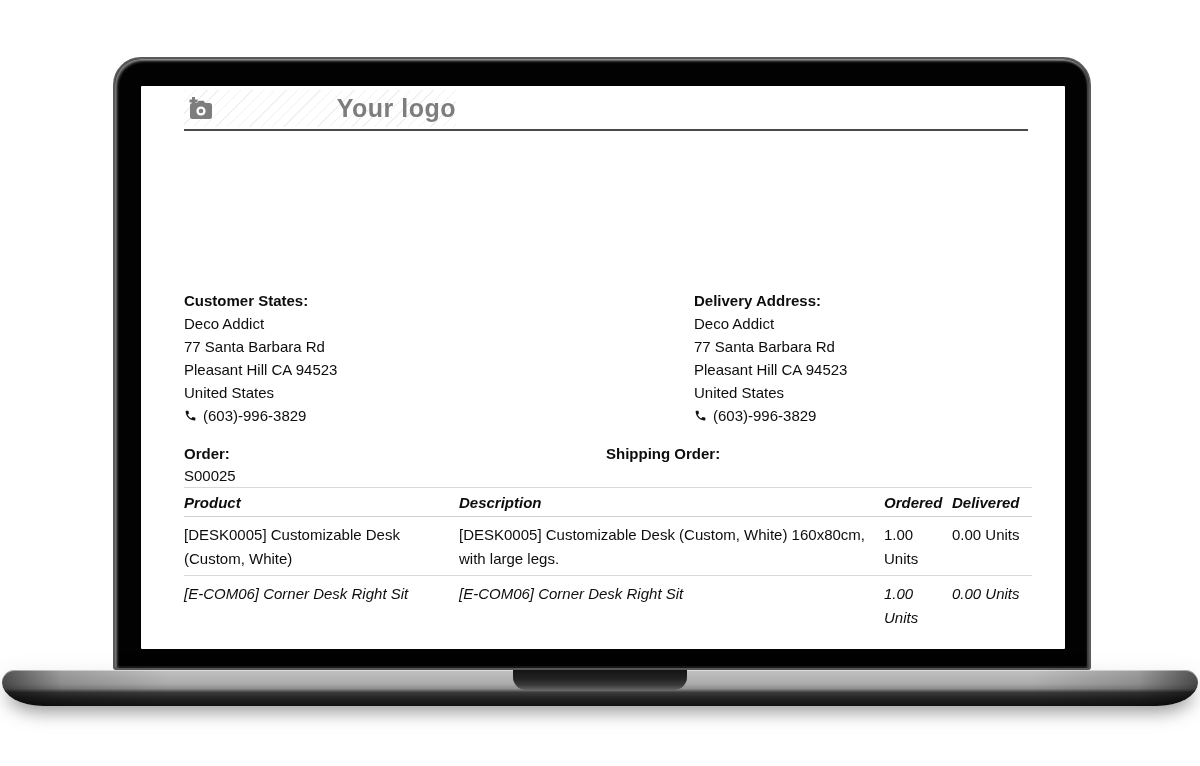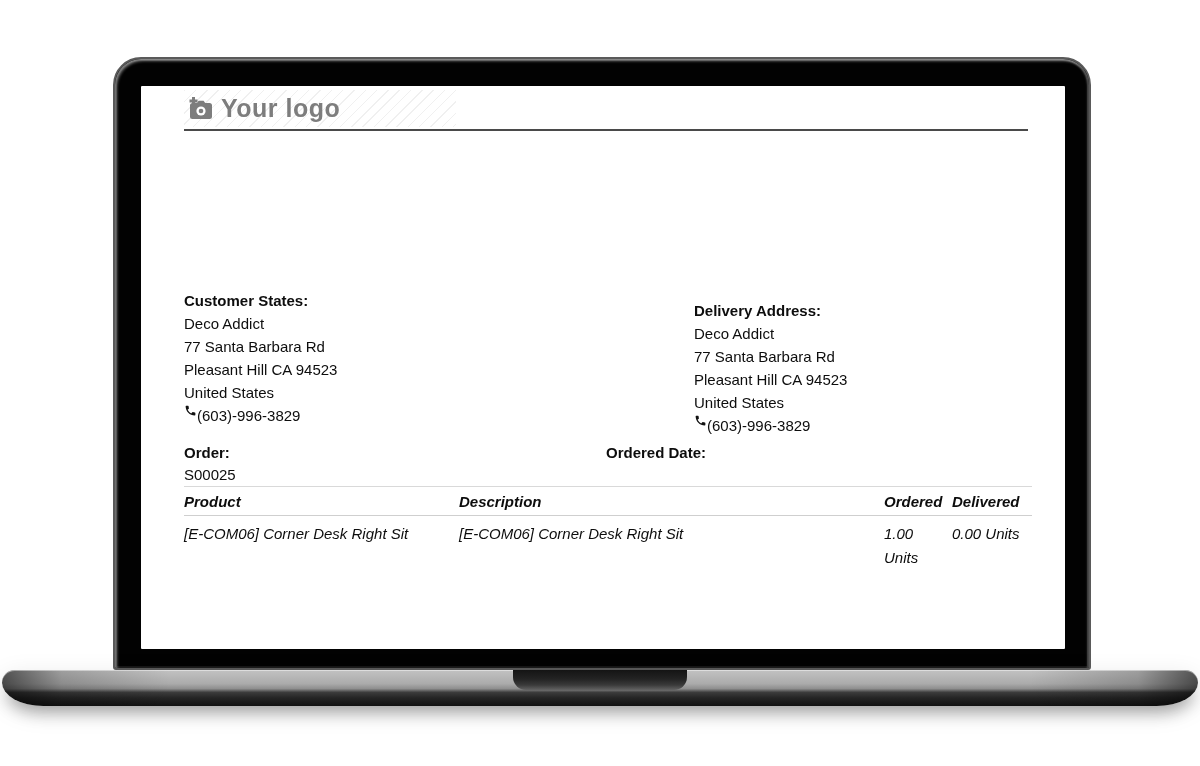--- a/index.html
+++ b/index.html
@@ -34,33 +34,34 @@
     width:174px; height:20px; border-radius:0 0 13px 13px;
     background: linear-gradient(180deg, #141414 0%, #232323 45%, #3a3a3a 75%, #636363 100%);
   }
 
   
   .report { color:#0d0d0d; font-size:15px; }
   .logo-row {
     display:flex; align-items:center; gap:6px;
     width:272px; height:37px; padding-left:3px;
     background: repeating-linear-gradient(135deg, rgba(0,0,0,.06) 0 1px, transparent 1px 8px);
+    justify-content: space-between;
   }
   .logo-text { font-size:25px; font-weight:700; color:#7d7d7d; letter-spacing:.5px; }
   .divider { border-bottom:2px solid #4a4a4a; margin-top:2px; }
 
   .addr-row { display:flex; margin-top:158px; }
   .addr-col { width:510px; line-height:23px; }
-  .addr-col.right { width:auto;margin-top:10px; }
+  .addr-col.right { width:auto; }
   .addr-label { font-weight:700; }
-  .phone-line { display:flex; }
+  .phone-line { display:flex; align-items:center; gap:6px; }
 
   .doc-title { font-size:31px; line-height:36px; font-weight:400; letter-spacing:.2px; margin-top:1px; color:#000; }
 
-  .info-row { display:flex; margin-top:5px; line-height:22px; }
+  .info-row { display:flex; margin-top:16px; line-height:22px; }
   .info-col { width:438px; }
   .info-label { font-weight:700; }
 
   table.moves { border-collapse:collapse; table-layout:fixed; width:848px; margin-top:0; }
   table.moves thead th {
     text-align:left; font-weight:700; padding:4px 8px 3px 0; line-height:21px;
     border-top:1px solid #d9d9d9; border-bottom:1px solid #cfcfcf; white-space:nowrap;font-style:italic;
   }
   table.moves tbody td {
     vertical-align:top; text-align:left; padding:6px 8px 4px 0; line-height:24px;
@@ -121,41 +122,47 @@
           </div>
         </div>
 
 
         <div class="info-row">
           <div class="info-col">
             <div class="info-label">Order:</div>
             <div>S00025</div>
           </div>
           <div class="info-col">
-            <div class="info-label">Ordered Date:</div>
+            <div class="info-label">Shipping Order:</div>
           </div>
         </div>
 
         <table class="moves">
           <colgroup>
             <col style="width:275px">
               <col style="width:425px">
               <col style="width:68px">
               <col style="width:80px">
           </colgroup>
           <thead>
             <tr>
               <th>Product</th>
               <th>Description</th>
               <th>Ordered</th>
               <th>Delivered</th>
             </tr>
           </thead>
           <tbody>
             <tr>
+              <td>[DESK0005] Customizable Desk (Custom, White)</td>
+              <td>[DESK0005] Customizable Desk (Custom, White) 160x80cm, with large legs.</td>
+              <td>1.00 Units</td>
+              <td class="nowrap">0.00 Units</td>
+            </tr>
+            <tr>
               <td>[E-COM06] Corner Desk Right Sit</td>
               <td>[E-COM06] Corner Desk Right Sit</td>
               <td>1.00 Units</td>
               <td class="nowrap">0.00 Units</td>
             </tr>
           </tbody>
         </table>
 
       </div>
     </div>

